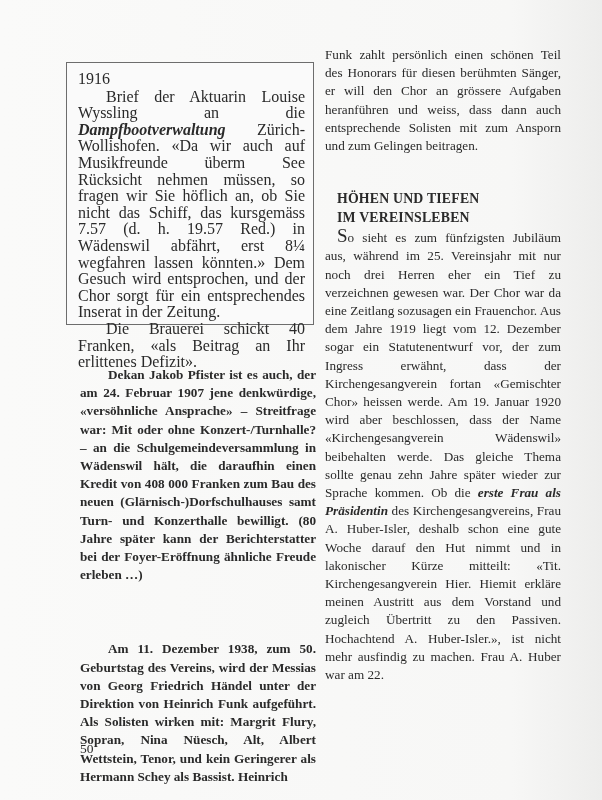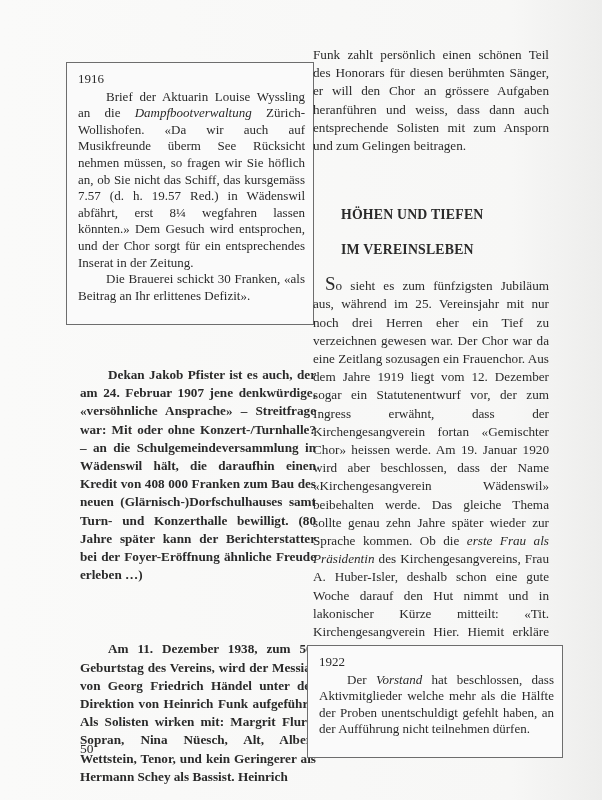--- a/index.html
+++ b/index.html
@@ -9,53 +9,53 @@
     font-family:"Liberation Serif", "DejaVu Serif", serif;
     color:#2a2a2a;
     position:relative;
   }
   .page {
     position:absolute; left:0; top:0; width:602px; height:800px;
     background: linear-gradient(90deg, #fafaf9 0%, #f7f7f6 85%, #ededec 100%);
   }
   .col { position:absolute; font-size:13.2px; line-height:18.2px; }
   .left { left:80px; width:236px; }
-  .right { left:313px; width:236px; }
+  .right { left:325px; width:236px; }
   .box {
     position:absolute;
     border:1px solid #6d6d6d;
     background:#fafafa;
-    font-size:13px; line-height:16.6px;
+    font-size:16px; line-height:16.6px;
     padding:8px 8px 6px 11px;
     box-sizing:border-box;
   }
   .box1 { left:66px; top:62px; width:248px; height:263px; }
   .box2 { left:307px; top:645px; width:256px; height:113px; }
   .box .year { margin:0 0 1px 0; }
   .box p { margin:0; text-align:justify; text-indent:28px; }
   p.body { margin:0; text-align:justify; }
   p.body.ind { text-indent:28px;font-weight:bold; }
   h2 {
     font-family:"Liberation Serif", serif;
-    font-weight:bold; font-size:13.8px; line-height:19px; margin:16px;
+    font-weight:bold; font-size:13.8px; line-height:19px; margin:0;
     letter-spacing:0.2px;
   }
   .dropcap { font-size:19px; }
   .pagenum { position:absolute; left:80px; top:741px; font-size:13.5px; }
-  i { font-style:italic; }
+  i { font-style:italic;font-weight:bold; }
 </style>
 </head>
 <body>
 
 <div class="page">
 
   <div class="box box1">
     <div class="year">1916</div>
     <p><span>Brief der Aktuarin Louise Wyssling an die </span><i>Dampfbootverwaltung</i><span> Zürich-Wollishofen. «Da wir auch auf Musikfreunde überm See Rücksicht nehmen müssen, so fragen wir Sie höflich an, ob Sie nicht das Schiff, das kursgemäss 7.57 (d. h. 19.57 Red.) in Wädenswil abfährt, erst 8¼ wegfahren lassen könnten.» Dem Gesuch wird entsprochen, und der Chor sorgt für ein entsprechendes Inserat in der Zeitung.</span></p>
-    <p>Die Brauerei schickt 30 Franken, «als Beitrag an Ihr erlittenes Defizit».</p>
+    <p>Die Brauerei schickt 40 Franken, «als Beitrag an Ihr erlittenes Defizit».</p>
   </div>
 
   <div class="col left" style="top:366px;">
     <p class="body ind">Dekan Jakob Pfister ist es auch, der am 24. Februar 1907 jene denkwürdige, «versöhnliche Ansprache» – Streitfrage war: Mit oder ohne Konzert-/Turnhalle? – an die Schulgemeindeversammlung in Wädenswil hält, die daraufhin einen Kredit von 408 000 Franken zum Bau des neuen (Glärnisch-)Dorfschulhauses samt Turn- und Konzerthalle bewilligt. (80 Jahre später kann der Berichterstatter bei der Foyer-Eröffnung ähnliche Freude erleben …)</p>
     <div style="height:50px"></div>
     <div style="padding-left:28px">
     </div>
     <div style="height:6px"></div>
     <p class="body ind">Am 11. Dezember 1938, zum 50. Geburtstag des Vereins, wird der Messias von Georg Friedrich Händel unter der Direktion von Heinrich Funk aufgeführt. Als Solisten wirken mit: Margrit Flury, Sopran, Nina Nüesch, Alt, Albert Wettstein, Tenor, und kein Geringerer als Hermann Schey als Bassist. Heinrich</p>
   </div>
@@ -63,19 +63,15 @@
   <div class="col right" style="top:46px;">
     <p class="body">Funk zahlt persönlich einen schönen Teil des Honorars für diesen berühmten Sänger, er will den Chor an grössere Aufgaben heranführen und weiss, dass dann auch entsprechende Solisten mit zum Ansporn und zum Gelingen beitragen.</p>
     <div style="height:34px"></div>
     <div style="padding-left:12px">
       <h2>HÖHEN UND TIEFEN</h2>
       <h2>IM VEREINSLEBEN</h2>
     </div>
     <p class="body" style="text-indent:12px"><span class="dropcap">S</span><span>o sieht es zum fünfzigsten Jubiläum aus, während im 25. Vereinsjahr mit nur noch drei Herren eher ein Tief zu verzeichnen gewesen war. Der Chor war da eine Zeitlang sozusagen ein Frauenchor. Aus dem Jahre 1919 liegt vom 12. Dezember sogar ein Statutenentwurf vor, der zum Ingress erwähnt, dass der Kirchengesangverein fortan «Gemischter Chor» heissen werde. Am 19. Januar 1920 wird aber beschlossen, dass der Name «Kirchengesangverein Wädenswil» beibehalten werde. Das gleiche Thema sollte genau zehn Jahre später wieder zur Sprache kommen. Ob die </span><i>erste Frau als Präsidentin</i><span> des Kirchengesangvereins, Frau A. Huber-Isler, deshalb schon eine gute Woche darauf den Hut nimmt und in lakonischer Kürze mitteilt: «Tit. Kirchengesangverein Hier. Hiemit erkläre meinen Austritt aus dem Vorstand und zugleich Übertritt zu den Passiven. Hochachtend A. Huber-Isler.», ist nicht mehr ausfindig zu machen. Frau A. Huber war am 22.</span></p>
   </div>
 
-  <div class="box box2">
-    <div class="year">1922</div>
-    <p><span>Der </span><i>Vorstand</i><span> hat beschlossen, dass Aktivmitglieder welche mehr als die Hälfte der Proben unentschuldigt gefehlt haben, an der Aufführung nicht teilnehmen dürfen.</span></p>
-  </div>
 
   <div class="pagenum">50</div>
 </div>
 
 </body></html>

